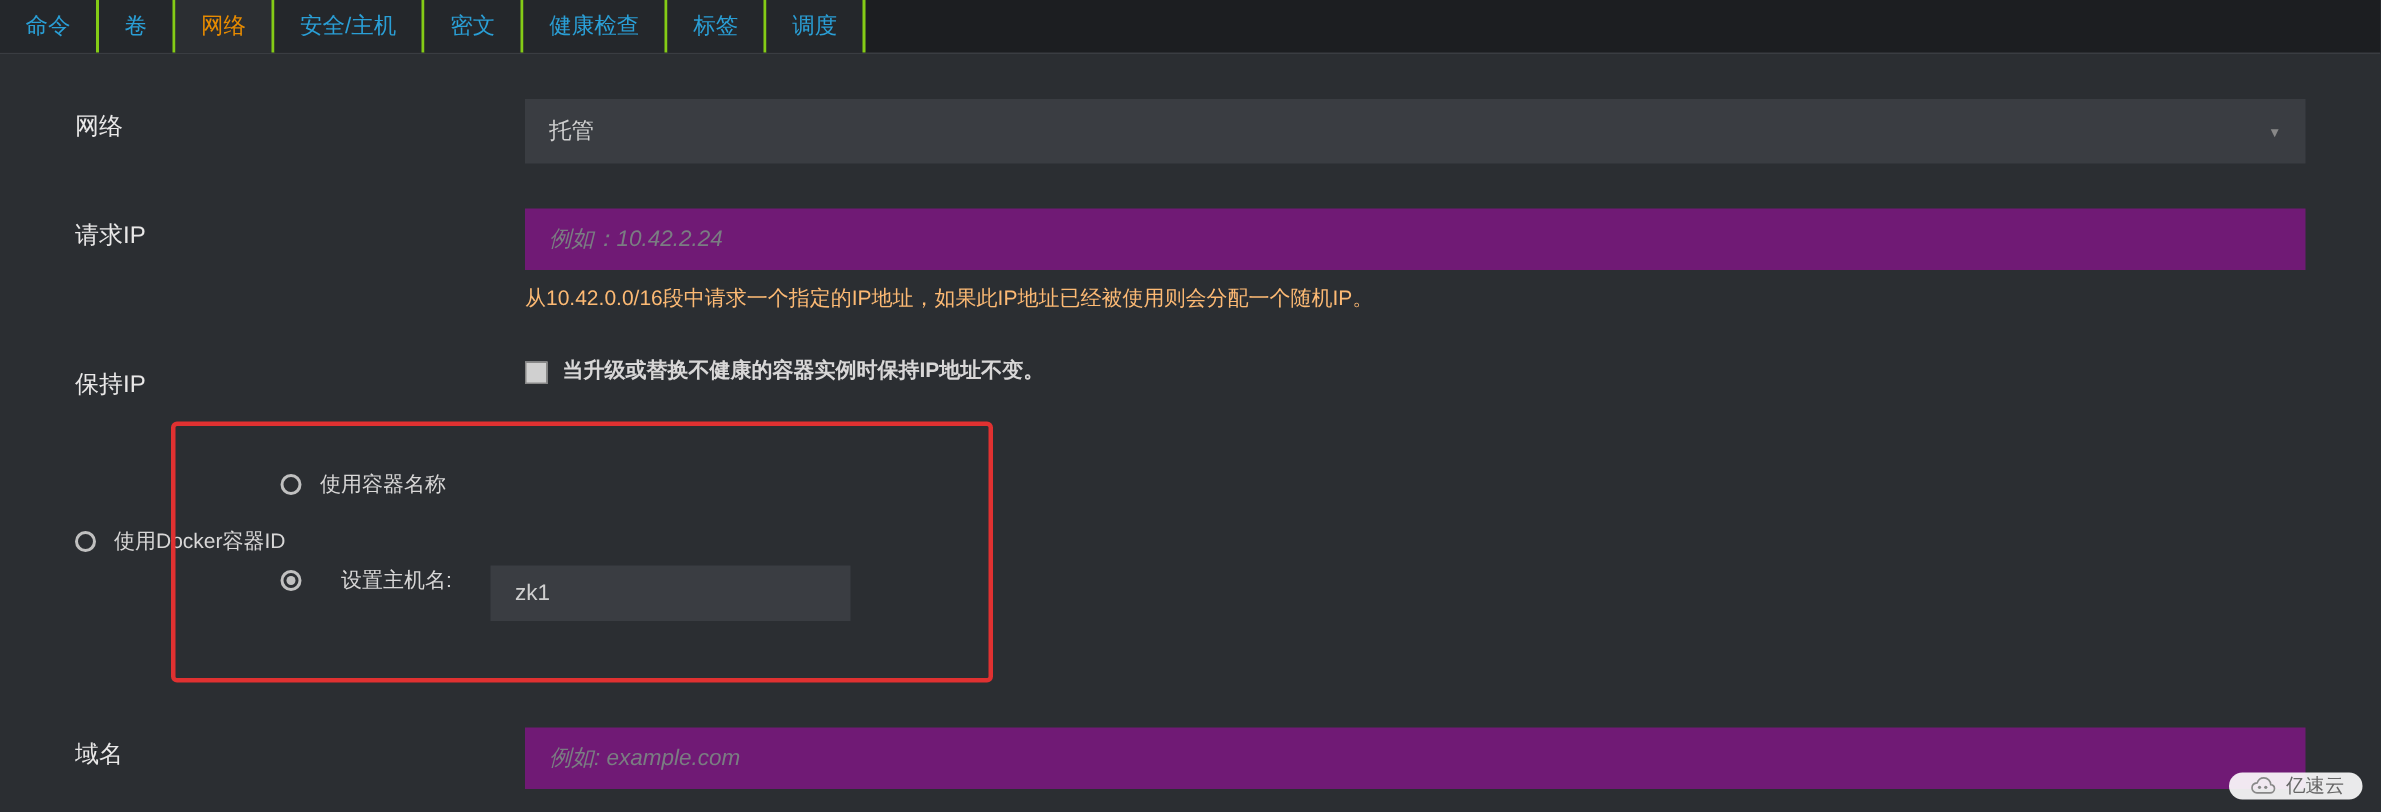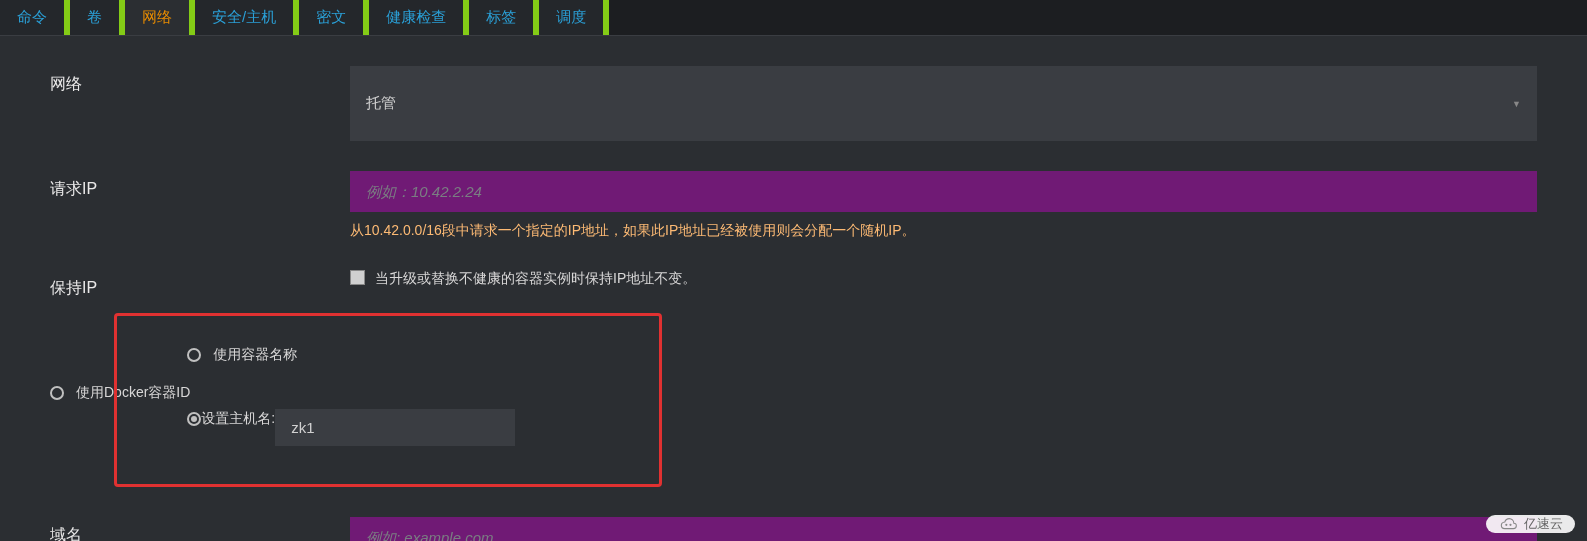--- a/index.html
+++ b/index.html
@@ -19,21 +19,21 @@
     .tabs {
       display: flex;
       background: #1c1e21;
       border-bottom: 1px solid #3a3d42;
     }
     .tab {
       padding: 8px 17px;
       color: #2a9fd6;
       cursor: pointer;
       font-size: 15px;
-      border-right: 6px solid #84cc16;
+      border-right: 2px solid #84cc16;
       background: #24272b;
     }
     .tab.active {
       color: #e78b00;
       background: #2b2e32;
       border-bottom: none;
     }
     .content {
       padding: 30px 50px;
     }
@@ -50,21 +50,21 @@
       flex-shrink: 0;
     }
     .form-control-wrap {
       flex: 1;
     }
     .select-box {
       width: 100%;
       background: #3a3d42;
       border: none;
       color: #d0d0d0;
-      padding: 28px 16px;
+      padding: 12px 16px;
       font-size: 15px;
       position: relative;
       display: flex;
       justify-content: space-between;
       align-items: center;
       cursor: pointer;
     }
     .select-arrow {
       font-size: 9px;
       color: #888;
@@ -81,22 +81,23 @@
     .input-box::placeholder {
       color: #7a7d82;
     }
     .help-text {
       color: #fdba74;
       font-size: 14px;
       margin-top: 10px;
     }
     .checkbox-row {
       display: flex;
-      align-items: flex-start;
+      align-items: flex-end;
       gap: 10px;
+      font-weight: bold;
     }
     .checkbox {
       width: 15px;
       height: 15px;
       background: #d0d0d0;
       border: 1px solid #888;
       cursor: pointer;
     }
     .checkbox-label {
       color: #d8d7d7;
@@ -147,21 +148,21 @@
       padding: 16px 70px 24px 70px;
       margin-left: -76px;
       width: 548px;
     }
     .highlight-box .radio-row {
       padding: 14px 0;
     }
     .hostname-input-row {
       display: flex;
       align-items: center;
-      gap: 0;
+      gap: 26px;
     }
     .small-input {
       background: #3a3d42;
       border: none;
       color: #d0d0d0;
       padding: 10px 16px;
       font-size: 15px;
       width: 240px;
       margin-top: 17px;
     }

